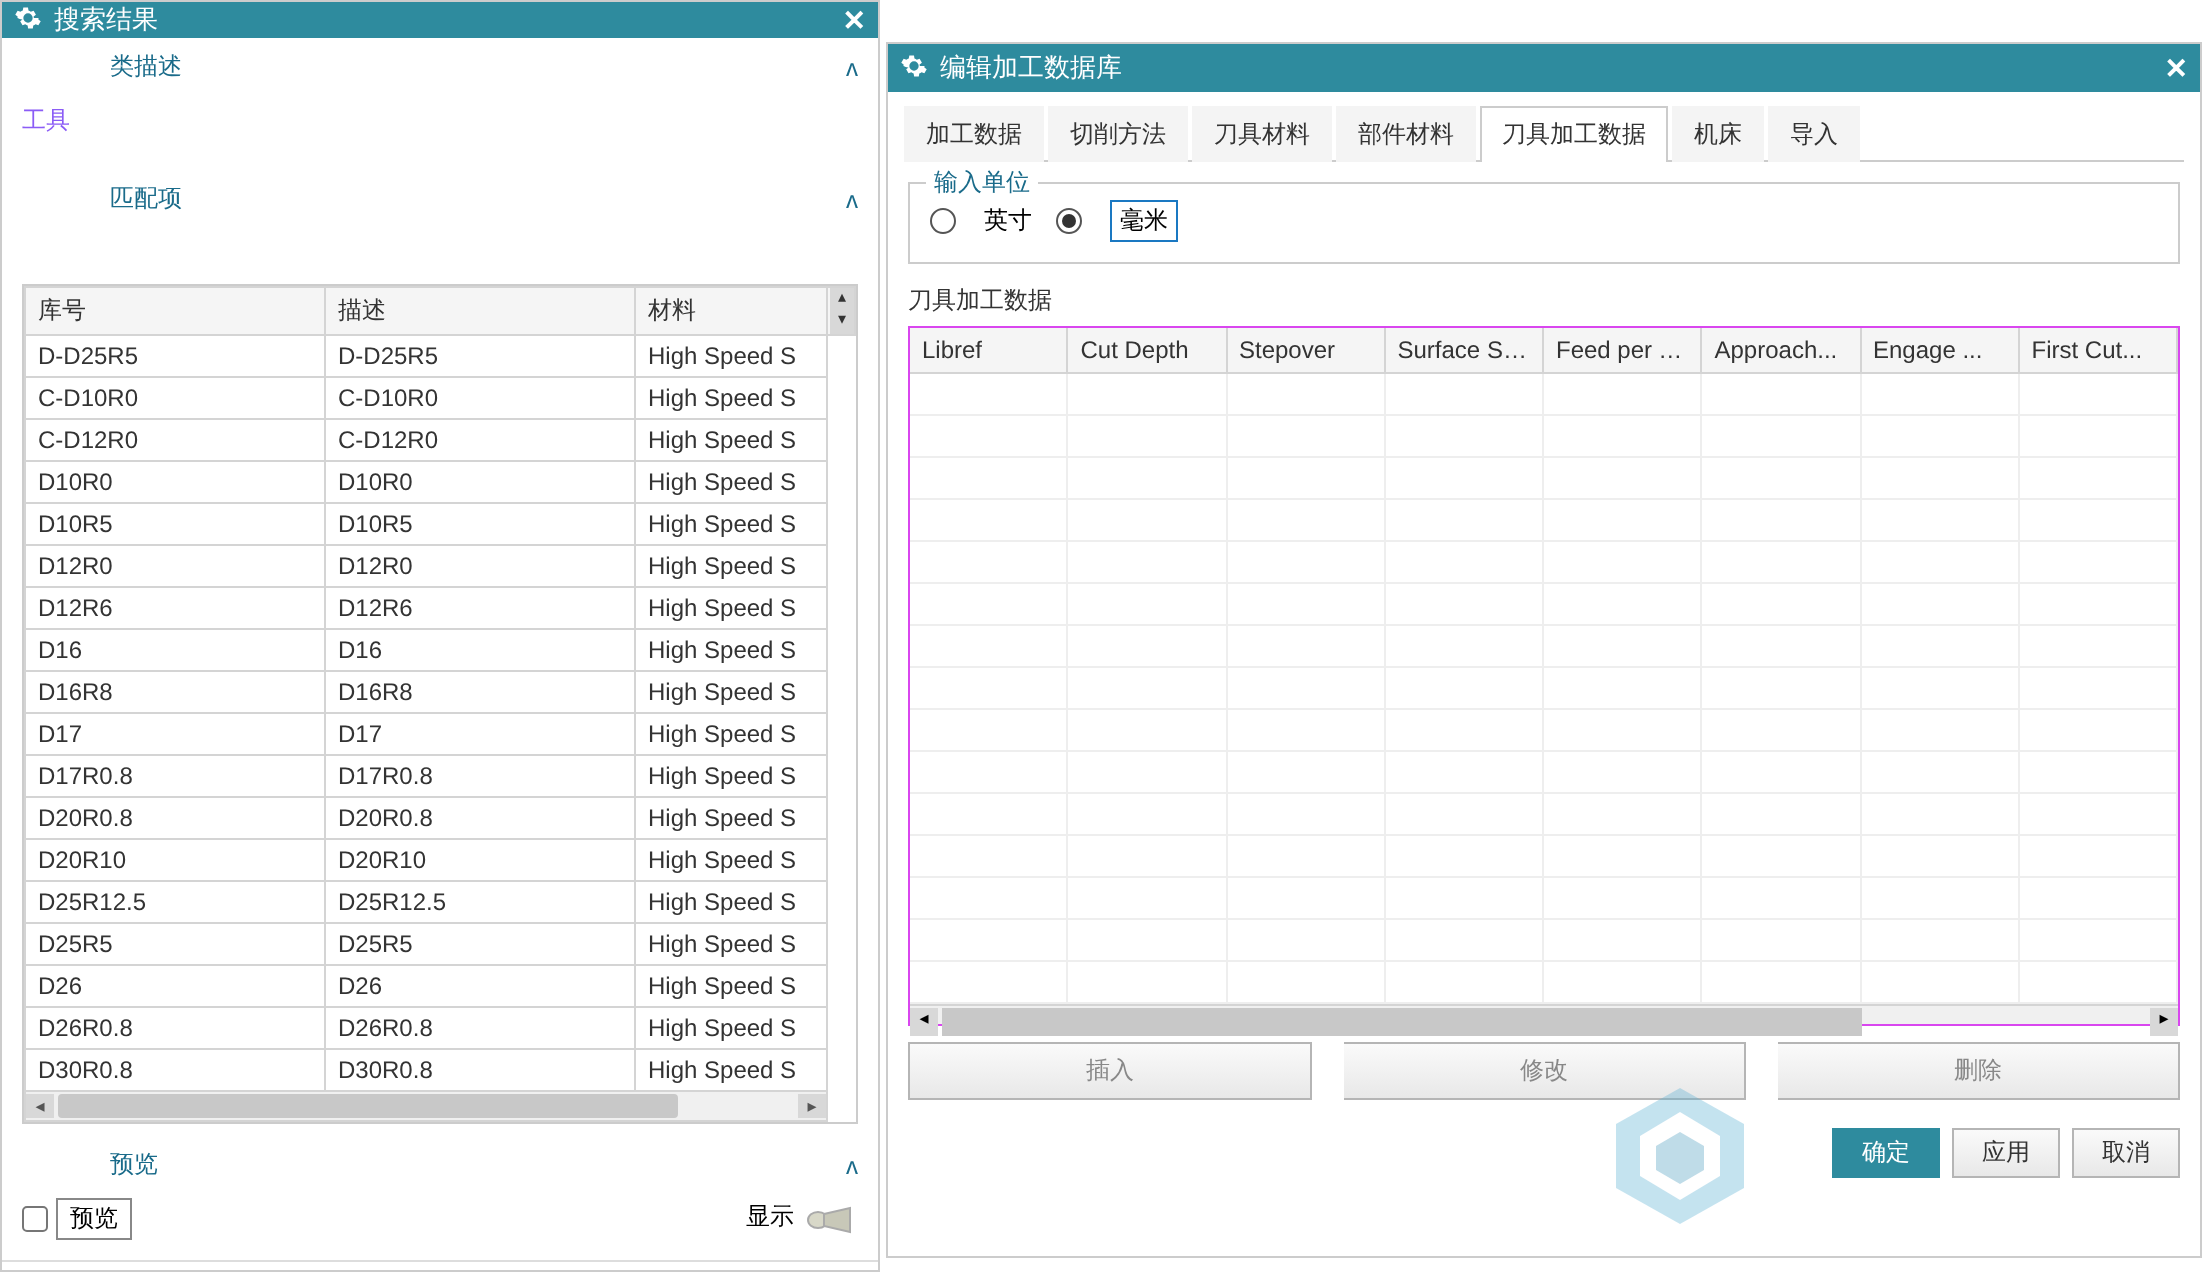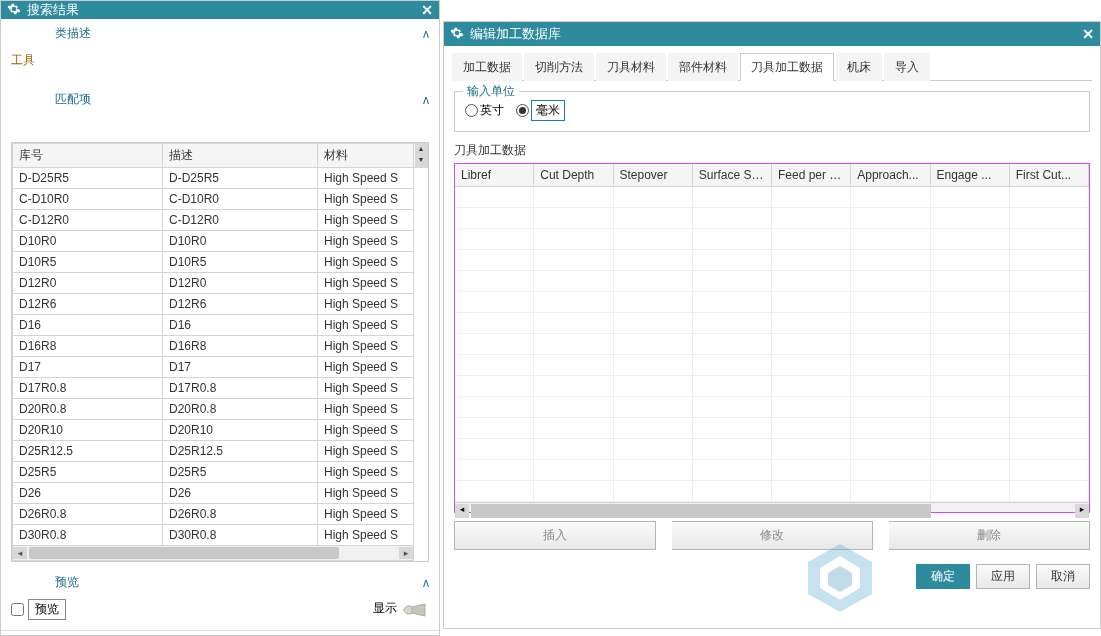--- a/index.html
+++ b/index.html
@@ -7,21 +7,21 @@
 .panel { display: flex; flex-direction: column; border: 1px solid #ccc; }
 .panel-left { width: 440px; height: 636px; margin-right: 3px; }
 .panel-right { width: 658px; height: 608px; }
 .titlebar { background: #2e8b9e; color: #fff; display: flex; align-items: center; height: 24px; padding: 0 6px; }
 .titlebar .gear { margin-right: 6px; }
 .titlebar .title-text { flex: 1; font-size: 13px; }
 .titlebar .close { font-size: 14px; cursor: pointer; font-weight: bold; }
 .section-header { color: #1a6b8a; padding: 6px 10px 4px 10px; display: flex; justify-content: space-between; align-items: center; cursor: pointer; margin-left: 44px; }
 .section-header .chev { color: #1a6b8a; font-size: 12px; }
 .section-body { padding: 4px 10px 10px 10px; }
-.static-text { color: #a16207; padding: 2px 0 6px 0; }
+.static-text { color: #8b5cf6; padding: 2px 0 6px 0; }
 .table-wrap { border: 1px solid #ccc; overflow: hidden; margin-top: 26px; }
 .data-table { width: 100%; border-collapse: collapse; table-layout: fixed; }
 .data-table th, .data-table td { border: 1px solid #d4d4d4; padding: 3px 6px; text-align: left; white-space: nowrap; overflow: hidden; text-overflow: clip; font-size: 12px; height: 21px; }
 .data-table th { background: #f5f5f5; font-weight: normal; color: #333; }
 .data-table td { color: #333; }
 .scroll-row td { padding: 0; height: 14px; }
 .hscroll { height: 14px; background: #f0f0f0; position: relative; }
 .hscroll-thumb { position: absolute; height: 12px; top: 1px; background: #c8c8c8; border-radius: 2px; }
 .hscroll-arrow { position: absolute; top: 1px; width: 14px; height: 12px; background: #d8d8d8; display:flex; align-items:center; justify-content:center; font-size:9px; color:#555; }
 .vscroll-cell { width: 14px; padding: 0 !important; background: #f0f0f0; vertical-align: top; position: relative; }
@@ -36,21 +36,21 @@
 .btn { border: 1px solid #b5b5b5; background: linear-gradient(#fafafa,#e8e8e8); padding: 3px 14px; cursor: pointer; color: #333; font-size: 12px; min-width: 50px; text-align:center; }
 .btn.disabled { color: #aaa; border-color: #ddd; background: #f4f4f4; }
 .btn.primary { background: #2e8b9e; border-color:#2e8b9e; color:#fff; }
 .tabs { display: flex; border-bottom: 1px solid #ccc; margin: 6px 8px 0 8px; }
 .tab { padding: 5px 10px; border: 1px solid transparent; border-bottom: none; cursor: pointer; color: #333; font-size: 12px; margin-right: 2px; position: relative; top: 1px; background:#fff; }
 .tab.active { border-color: #ccc; background: #fff; color: #333; }
 .tab:not(.active) { background: #f4f4f4; }
 .fieldset { border: 1px solid #ccc; margin: 10px; padding: 8px 10px 10px 10px; position: relative; }
 .fieldset-legend { position: absolute; top: -9px; left: 8px; background: #fff; padding: 0 4px; color: #1a6b8a; font-size: 12px; }
 .radio-row { display: flex; align-items: center; gap: 12px; }
-.radio-row label { display: flex; align-items: center; gap: 2px; cursor: pointer; }
+.radio-row label { display: flex; align-items: center; gap: 14px; cursor: pointer; }
 .radio { width: 13px; height: 13px; border: 1px solid #555; border-radius: 50%; display: inline-flex; align-items:center; justify-content:center; background:#fff; }
 .radio.checked::after { content:''; width:7px; height:7px; background:#333; border-radius:50%; }
 .mm-box { border: 1px solid #1a78c2; padding: 1px 4px; }
 .data-section-label { margin: 0 10px; color: #333; }
 .data-grid-wrap { margin: 4px 10px 8px 10px; border: 1px solid #d946ef; height: 350px; display:flex; flex-direction:column; }
 .grid-header { display: flex; background: #f5f5f5; border-bottom: 1px solid #d4d4d4; }
 .grid-header .gh { border-right: 1px solid #d4d4d4; padding: 4px 6px; font-size: 12px; color: #333; white-space: nowrap; overflow: hidden; text-overflow: ellipsis; flex: 1 0 0; }
 .grid-body { flex:1; }
 .grid-body .gr { display:flex; height: 21px; border-bottom: 1px solid #eee; }
 .grid-body .gr .gc { border-right: 1px solid #eee; flex:1 0 0; }

